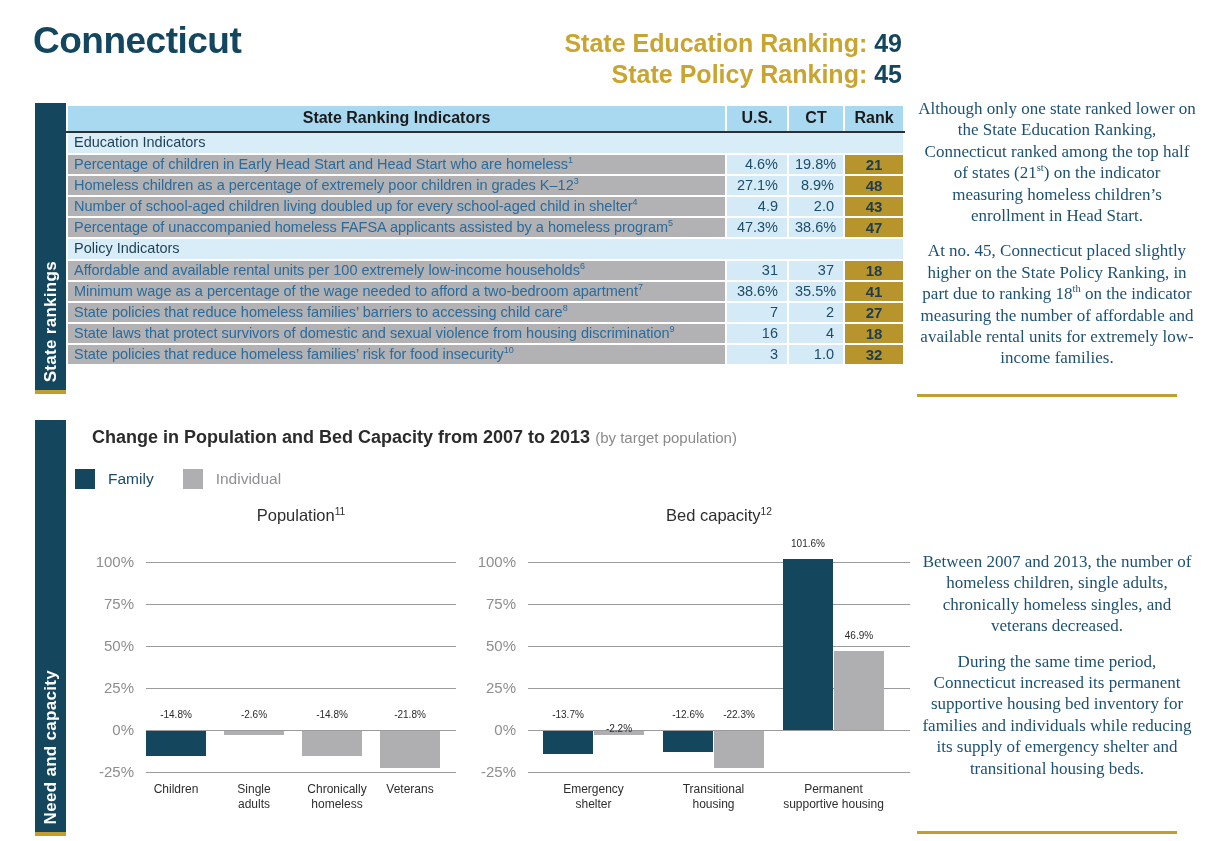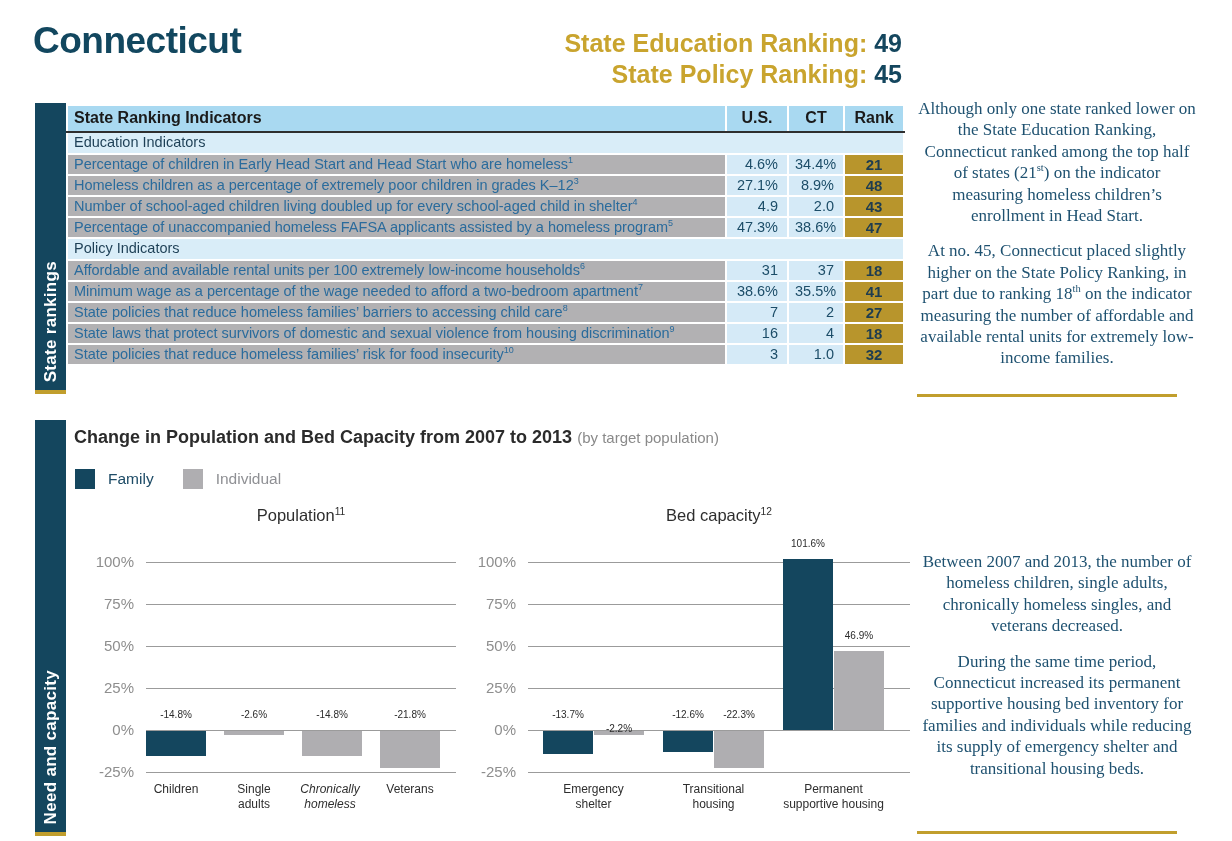--- a/index.html
+++ b/index.html
@@ -17,21 +17,21 @@
   
   .band { position:absolute; left:35px; width:31px; background:#14465E; border-bottom:4px solid #C19E2D; }
   .band-rankings { top:103px; height:291px; }
   .band-charts   { top:420px; height:416px; }
   .band-label { position:absolute; bottom:8px; left:6px; writing-mode:vertical-rl; transform:rotate(180deg);
                 color:#fff; font-weight:bold; font-size:17px; letter-spacing:0.3px; white-space:nowrap; }
 
   
   .rank-table { position:absolute; left:66px; top:104px; width:837px; border-collapse:collapse; table-layout:fixed; }
   .rank-table th, .rank-table td { border:2px solid #fff; padding:0 6px; line-height:1.05; overflow:hidden; white-space:nowrap; }
-  .rank-table thead th { background:#A9D9F1; color:#1A1A1A; font-size:16px; font-weight:bold; height:27px; text-align:left;
+  .rank-table thead th { background:#A9D9F1; color:#1A1A1A; font-size:16px; font-weight:bold; height:27px; text-align:center;
                          border-bottom:2px solid #2E2E2E; }
   .rank-table thead th.c { text-align:center; }
   .subheader-row td { background:#D9EDF8; color:#1D3F55; font-size:14.5px; height:22px; }
   .data-row td.ind { background:#B2B1B3; color:#2A6B9C; font-size:14.5px; height:21px; }
   .data-row td.val { background:#D5EAF7; color:#1C4D68; font-size:14.5px; text-align:right; padding-right:9px; }
   .data-row td.rank { background:#B8952C; color:#1D3C50; font-size:15px; font-weight:bold; text-align:center;margin-top:20px; }
   sup { font-size:0.62em; vertical-align:super; line-height:0; }
 
   
   .gold-rule { position:absolute; height:3px; background:#C19E2D; }
@@ -39,21 +39,21 @@
   .rule-note-bottom { left:917px; top:831px; width:260px; }
 
   
   .note { position:absolute; left:917px; width:280px; font-family:"Liberation Serif", serif;
           font-size:17px; color:#1E5170; line-height:1.26; }
   .note-top { top:98px; }
   .note-bottom { top:551px; }
   .note p { margin-bottom:14px;text-align:center; }
 
   
-  .charts-header { position:absolute; left:74px; top:427px; font-size:18px; color:#2B2B2B; }
+  .charts-header { position:absolute; left:92px; top:427px; font-size:18px; color:#2B2B2B; }
   .charts-title { font-weight:bold; }
   .charts-subtitle { font-size:15px; font-weight:normal; color:#8A8A8A; }
 
   .legend { position:absolute; left:75px; top:469px; display:flex; gap:29px; align-items:center; }
   .legend-item { display:flex; align-items:center; gap:13px; }
   .legend-swatch { width:20px; height:20px; }
   .legend-label { font-size:15.5px; }
 
   .chart { position:absolute; top:540px; height:300px; }
   .chart-title { position:absolute; top:-34px; text-align:center; font-size:16.5px; color:#2E2E2E; }
@@ -100,21 +100,21 @@
         <th class="c">Rank</th>
       </tr>
     </thead>
     <tbody>
         <tr class="subheader-row">
           <td colspan="4">Education Indicators</td>
         </tr>
         <tr class="data-row">
           <td class="ind"><span>Percentage of children in Early Head Start and Head Start who are homeless</span><sup>1</sup></td>
           <td class="val">4.6%</td>
-          <td class="val">34.4%</td>
+          <td class="val">19.8%</td>
           <td class="rank">21</td>
         </tr>
         <tr class="data-row">
           <td class="ind"><span>Homeless children as a percentage of extremely poor children in grades K–12</span><sup>3</sup></td>
           <td class="val">27.1%</td>
           <td class="val">8.9%</td>
           <td class="rank">48</td>
         </tr>
         <tr class="data-row">
           <td class="ind"><span>Number of school-aged children living doubled up for every school-aged child in shelter</span><sup>4</sup></td>
@@ -206,21 +206,21 @@
       <div class="ytick" style="top: 223px; width: 48px;">-25%</div>
       <div class="bar" style="left: 60px; width: 60px; background: rgb(20, 70, 94); top: 191px; height: 24.864px;"></div>
       <div class="value-label" style="left: 50px; width: 80px; top: 169px;">-14.8%</div>
       <div class="cat-label" style="left: 35px; width: 110px; top: 242px;">Children</div>
       <div class="bar" style="left: 138px; width: 60px; background: rgb(175, 174, 177); top: 191px; height: 4.368px;"></div>
       <div class="value-label" style="left: 128px; width: 80px; top: 169px;">-2.6%</div>
       <div class="cat-label" style="left: 113px; width: 110px; top: 242px;">Single
 adults</div>
       <div class="bar" style="left: 216px; width: 60px; background: rgb(175, 174, 177); top: 191px; height: 24.864px;"></div>
       <div class="value-label" style="left: 206px; width: 80px; top: 169px;">-14.8%</div>
-      <div class="cat-label" style="left: 189px; width: 110px; top: 242px; font-style: italic;">Chronically
+      <div class="cat-label" style="left: 196px; width: 110px; top: 242px;">Chronically
 homeless</div>
       <div class="bar" style="left: 294px; width: 60px; background: rgb(175, 174, 177); top: 191px; height: 36.624px;"></div>
       <div class="value-label" style="left: 284px; width: 80px; top: 169px;">-21.8%</div>
       <div class="cat-label" style="left: 269px; width: 110px; top: 242px;">Veterans</div>
     </div>
 
   <div class="chart" id="chart-bed-capacity" style="left:468px; width:450px;">
       <div class="chart-title" style="left: 60px; width: 382px;"><span>Bed capacity</span><sup>12</sup></div>
       <div class="gridline" style="top: 22px; left: 60px; width: 382px;"></div>
       <div class="ytick" style="top: 13px; width: 48px;">100%</div>

